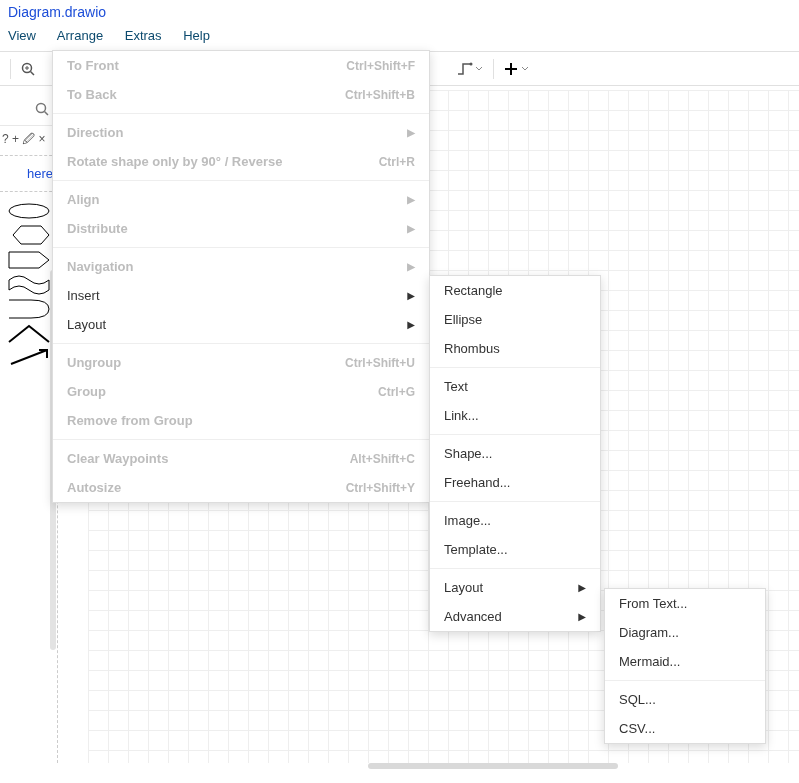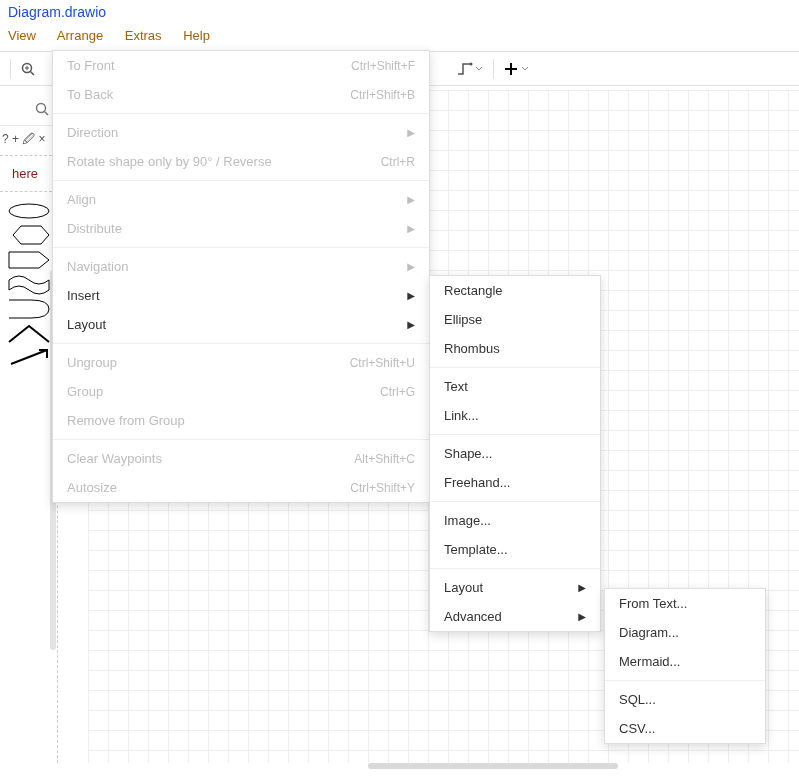--- a/index.html
+++ b/index.html
@@ -1,40 +1,40 @@
 <!DOCTYPE html>
 <html><head>
 <meta charset="utf-8">
 <style>
   * { box-sizing: border-box; }
   html,body { margin:0; padding:0; font-family: Arial, Helvetica, sans-serif; font-size:13px; color:#333; background:#fff; width:799px; height:783px; overflow:hidden; }
   .title { font-size:14px; padding:4px 8px 4px 8px; color:#1d4ed8; }
   .menubar { padding:4px 8px 8px 8px; border-bottom:1px solid #e0e0e0; }
-  .menubar span { margin-right:18px; color:#a16207; cursor:default; }
+  .menubar span { margin-right:18px; color:#0c4a6e; cursor:default; }
   .toolbar { height:34px; border-bottom:1px solid #e0e0e0; display:flex; align-items:center; padding:0 6px; position:relative; }
   .toolbar .tb-item { margin:0 6px; color:#555; display:inline-flex; align-items:center; }
   .toolbar .tb-sep { width:1px; height:20px; background:#e0e0e0; margin:0 4px; }
   .left-col { position:absolute; left:0; top:96px; width:58px; bottom:20px; border-right:1px dashed #ccc; background:#fff; }
   .search-row { height:30px; border-bottom:1px solid #e8e8e8; display:flex; align-items:center; justify-content:flex-end; padding-right:8px; }
   .q-row { height:30px; border-bottom:1px dashed #ccc; display:flex; align-items:center; font-size:12px; color:#555; padding-left:2px; }
-  .here-row { padding:10px 12px; color:#7f1d1d; font-size:13px; border-bottom:1px dashed #ccc; }
+  .here-row { padding:10px 4px; color:#1d4ed8; font-size:13px; border-bottom:1px dashed #ccc;text-align:right; }
   .shape-strip { padding:6px 4px; }
   .shape-strip svg { display:block; margin:4px auto; }
   .canvas { position:absolute; left:88px; top:90px; right:0; bottom:20px; background:#fff; overflow:hidden; }
   .grid { position:absolute; inset:0; background-image:
     linear-gradient(to right, #eee 1px, transparent 1px),
     linear-gradient(to bottom,#eee 1px, transparent 1px),
     linear-gradient(to right, #e2e2e2 1px, transparent 1px),
     linear-gradient(to bottom,#e2e2e2 1px, transparent 1px);
     background-size: 20px 20px,20px 20px,80px 80px,80px 80px;
   }
   
   .menu { position:absolute; background:#fff; border:1px solid #ddd; box-shadow:0 3px 10px rgba(0,0,0,.15); font-size:13px; color:#333; }
   .menu .mi { display:flex; align-items:center; justify-content:space-between; height:29px; padding:0 14px; cursor:default; white-space:nowrap; }
-  .menu .mi.disabled { color:#bdbdbd; }
+  .menu .mi.disabled { color:#bdbdbd;font-weight:bold; }
   .menu .mi .short { color:#bdbdbd; font-size:12px; margin-left:20px;text-align:right; }
   .menu .mi .arrow { margin-left:20px; color:inherit; font-size:10px; }
   .menu hr { border:none; border-top:1px solid #eee; margin:4px 0; }
   .menu1 { left:52px; top:50px; width:378px; }
   .menu2 { left:429px; top:275px; width:172px; }
   .menu3 { left:604px; top:588px; width:162px; }
   .footer-scroll { position:absolute; left:88px; right:0; bottom:14px; height:6px; background:transparent; }
   .footer-scroll .thumb { position:absolute; left:280px; width:250px; height:6px; background:#d9d9d9; border-radius:3px; }
   .left-scroll { position:absolute; left:50px; top:270px; width:6px; height:400px; }
   .left-scroll .thumb { width:6px; height:380px; background:#e3e3e3; border-radius:3px; }

